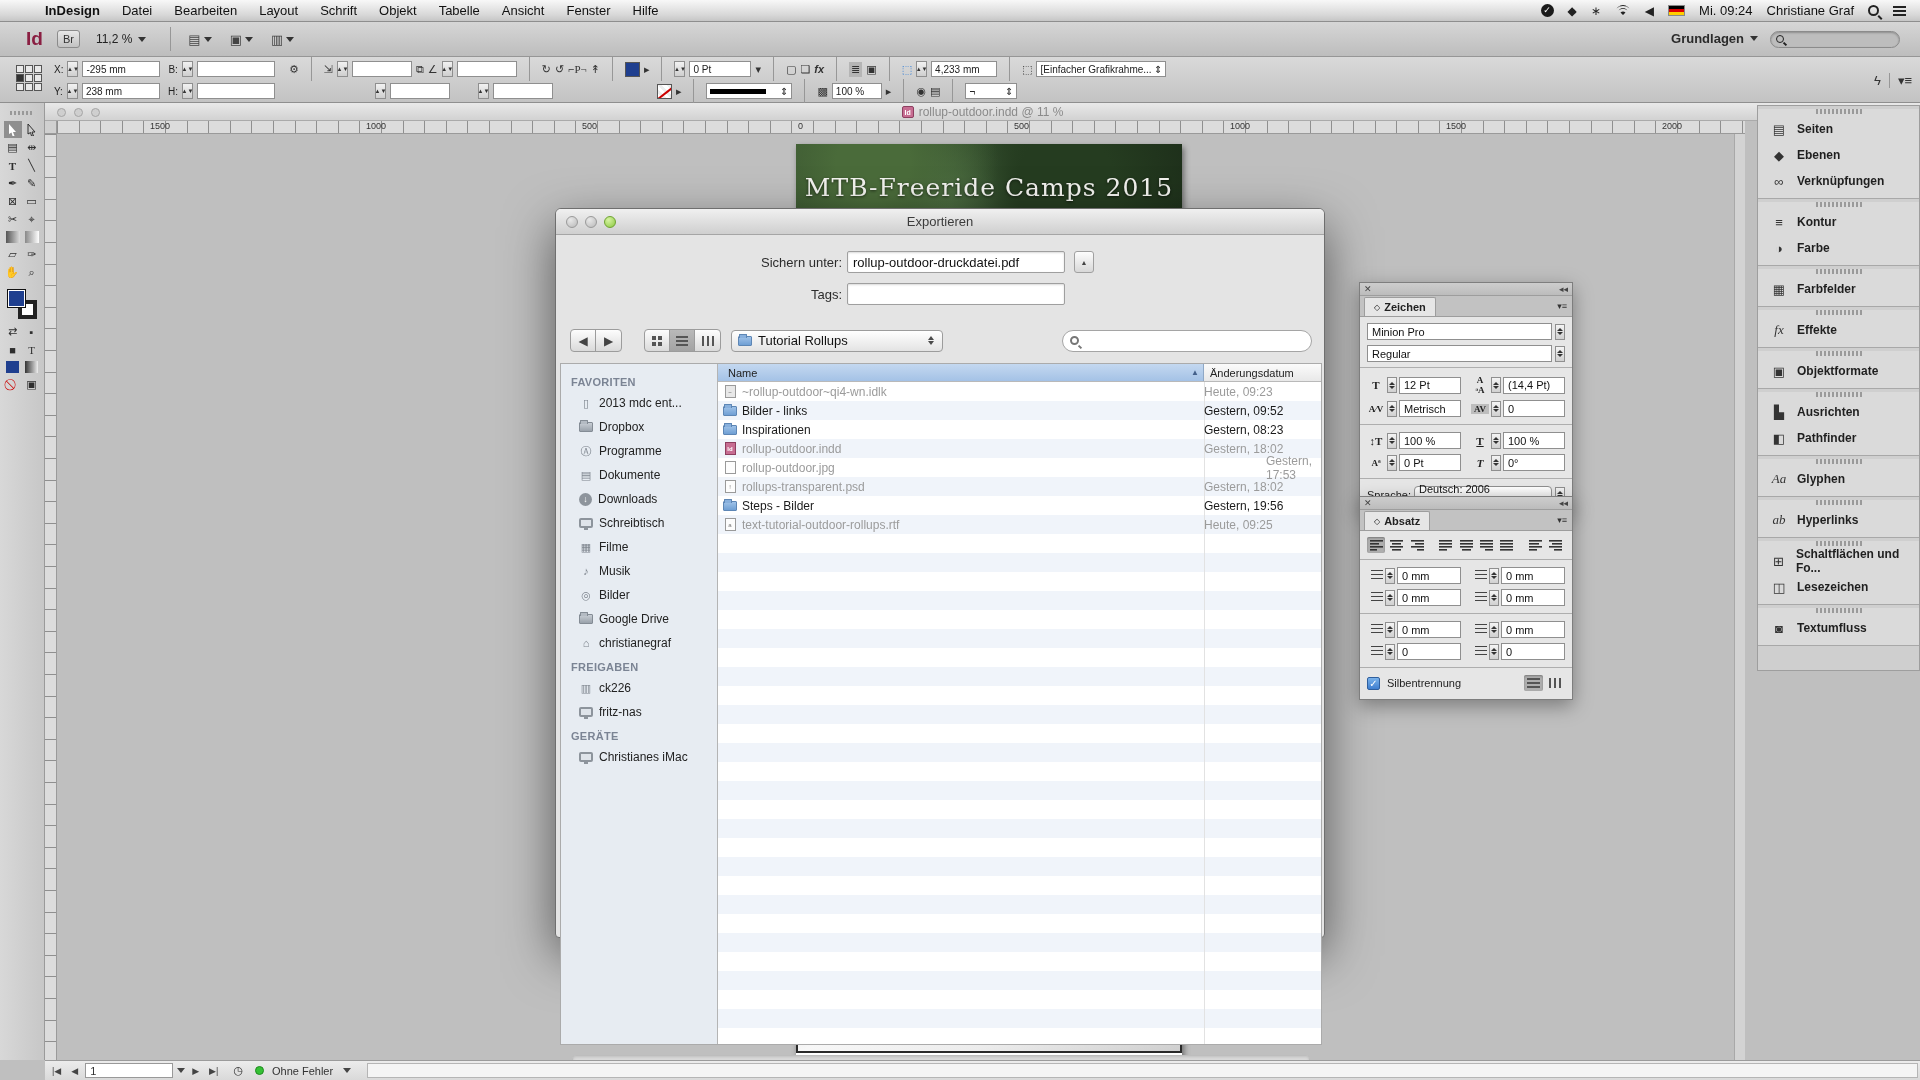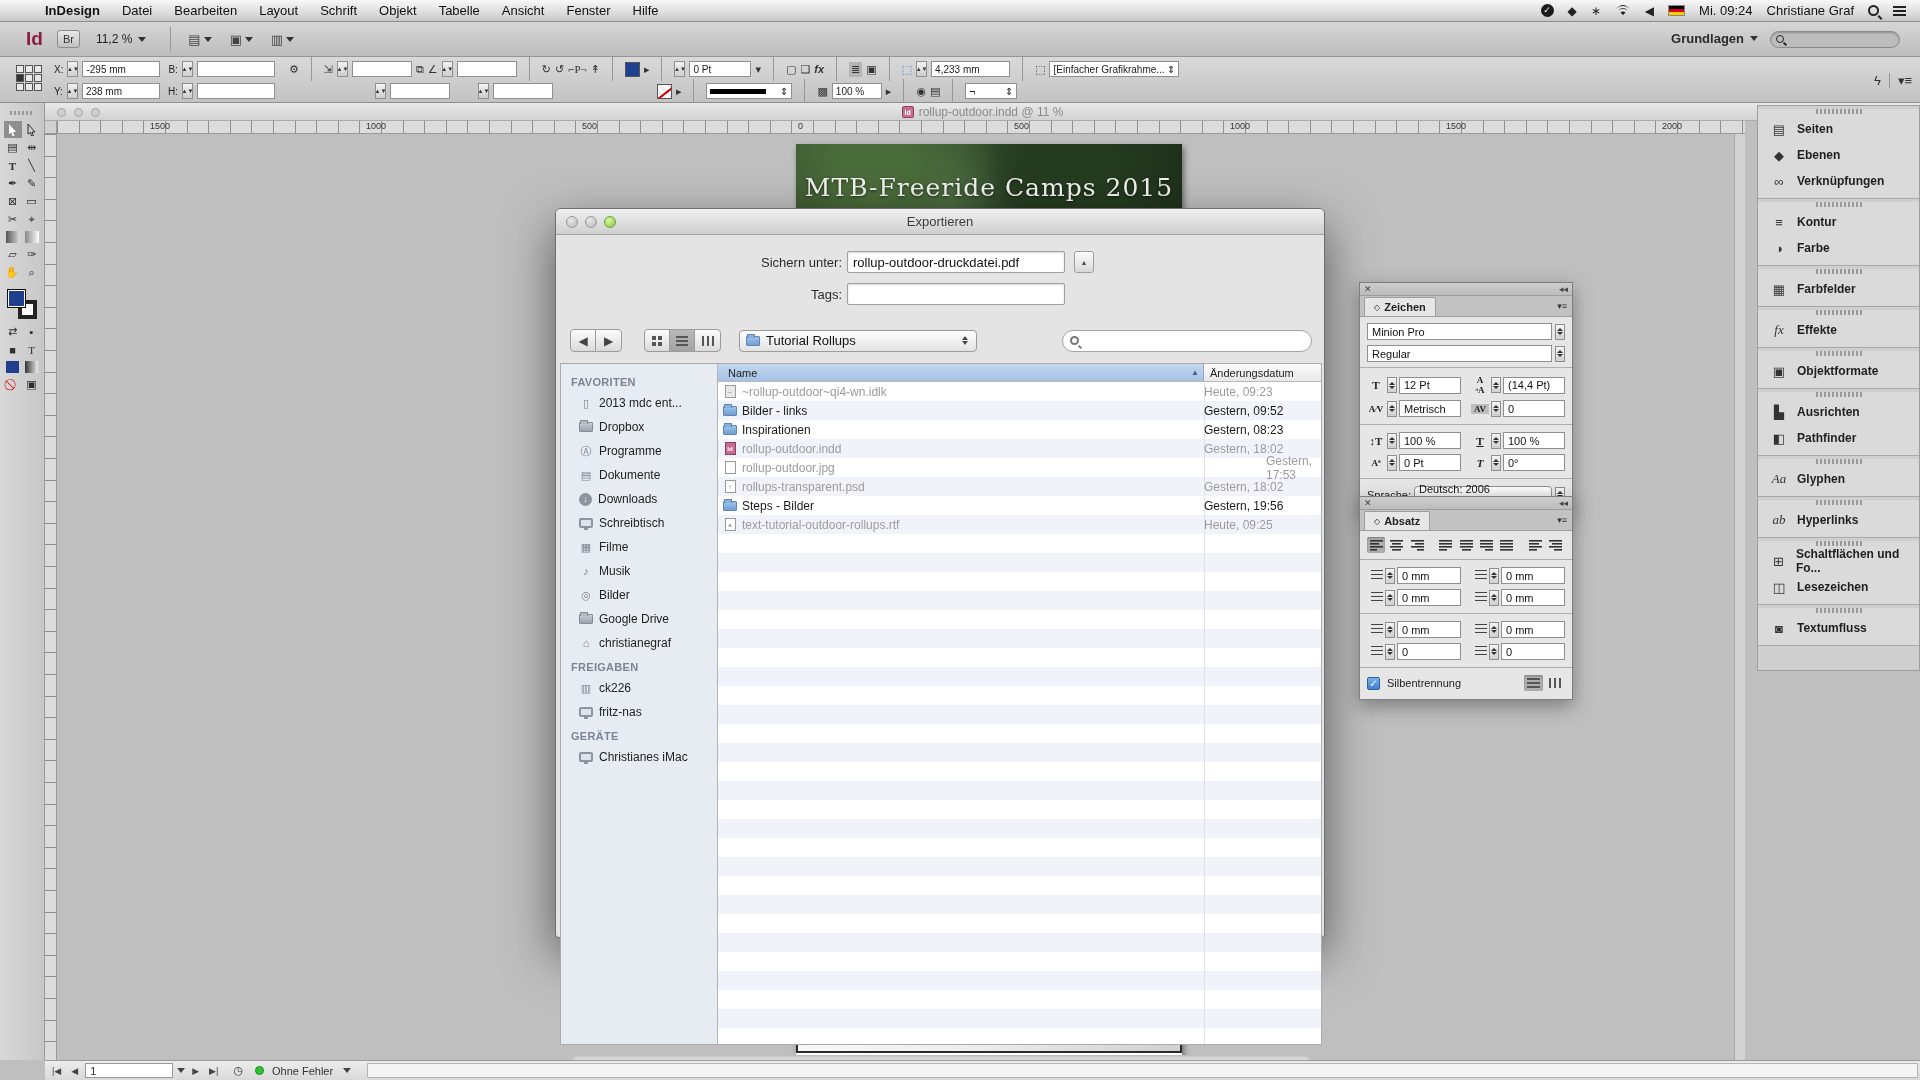--- a/index.html
+++ b/index.html
@@ -311,21 +311,21 @@
     <span class="vsep"></span>
     <span class="cico">▢</span>
     <span class="cico">❏</span>
     <span class="cico" style="font-style:italic;font-weight:bold">fx</span>
     <span class="vsep"></span>
     <span class="cico" style="background:#b5b5b5;padding:1px 2px">≣</span>
     <span class="cico">▣</span>
     <span class="vsep"></span>
     <span class="cico" style="color:#2e7cd6">⬚</span>
     <span class="stepper">▲▼</span>
-    <span class="fld" style="width:79px">4,233 mm</span>
+    <span class="fld" style="width:66px">4,233 mm</span>
     <span class="vsep"></span>
     <span class="cico">⬚</span>
     <span class="fld" style="width:130px;justify-content:space-between">
         <span>[Einfacher Grafikrahme...</span>
         <span>⇕</span>
       </span>
   </div>
   <div class="crow r2">
     <span class="clabel">Y:</span>
     <span class="stepper">▲▼</span>
@@ -483,21 +483,21 @@
       <div>
           <span class="ic-grid"></span>
         </div>
       <div class="sel">
           <span class="ic-rows"></span>
         </div>
       <div>
           <span class="ic-cols"></span>
         </div>
     </div>
-    <div class="popup" style="width:238px; margin-left:18px">
+    <div class="popup" style="width:212px; margin-left:10px">
       <span class="ic-folder" style="margin-right:6px"></span>
       <span>Tutorial Rollups</span>
       <span class="ud"></span>
     </div>
     <div class="searchfield" style="width:250px; margin-left:auto">
       <span class="magnifier"></span>
     </div>
   </div>
 
   <div id="browser">

